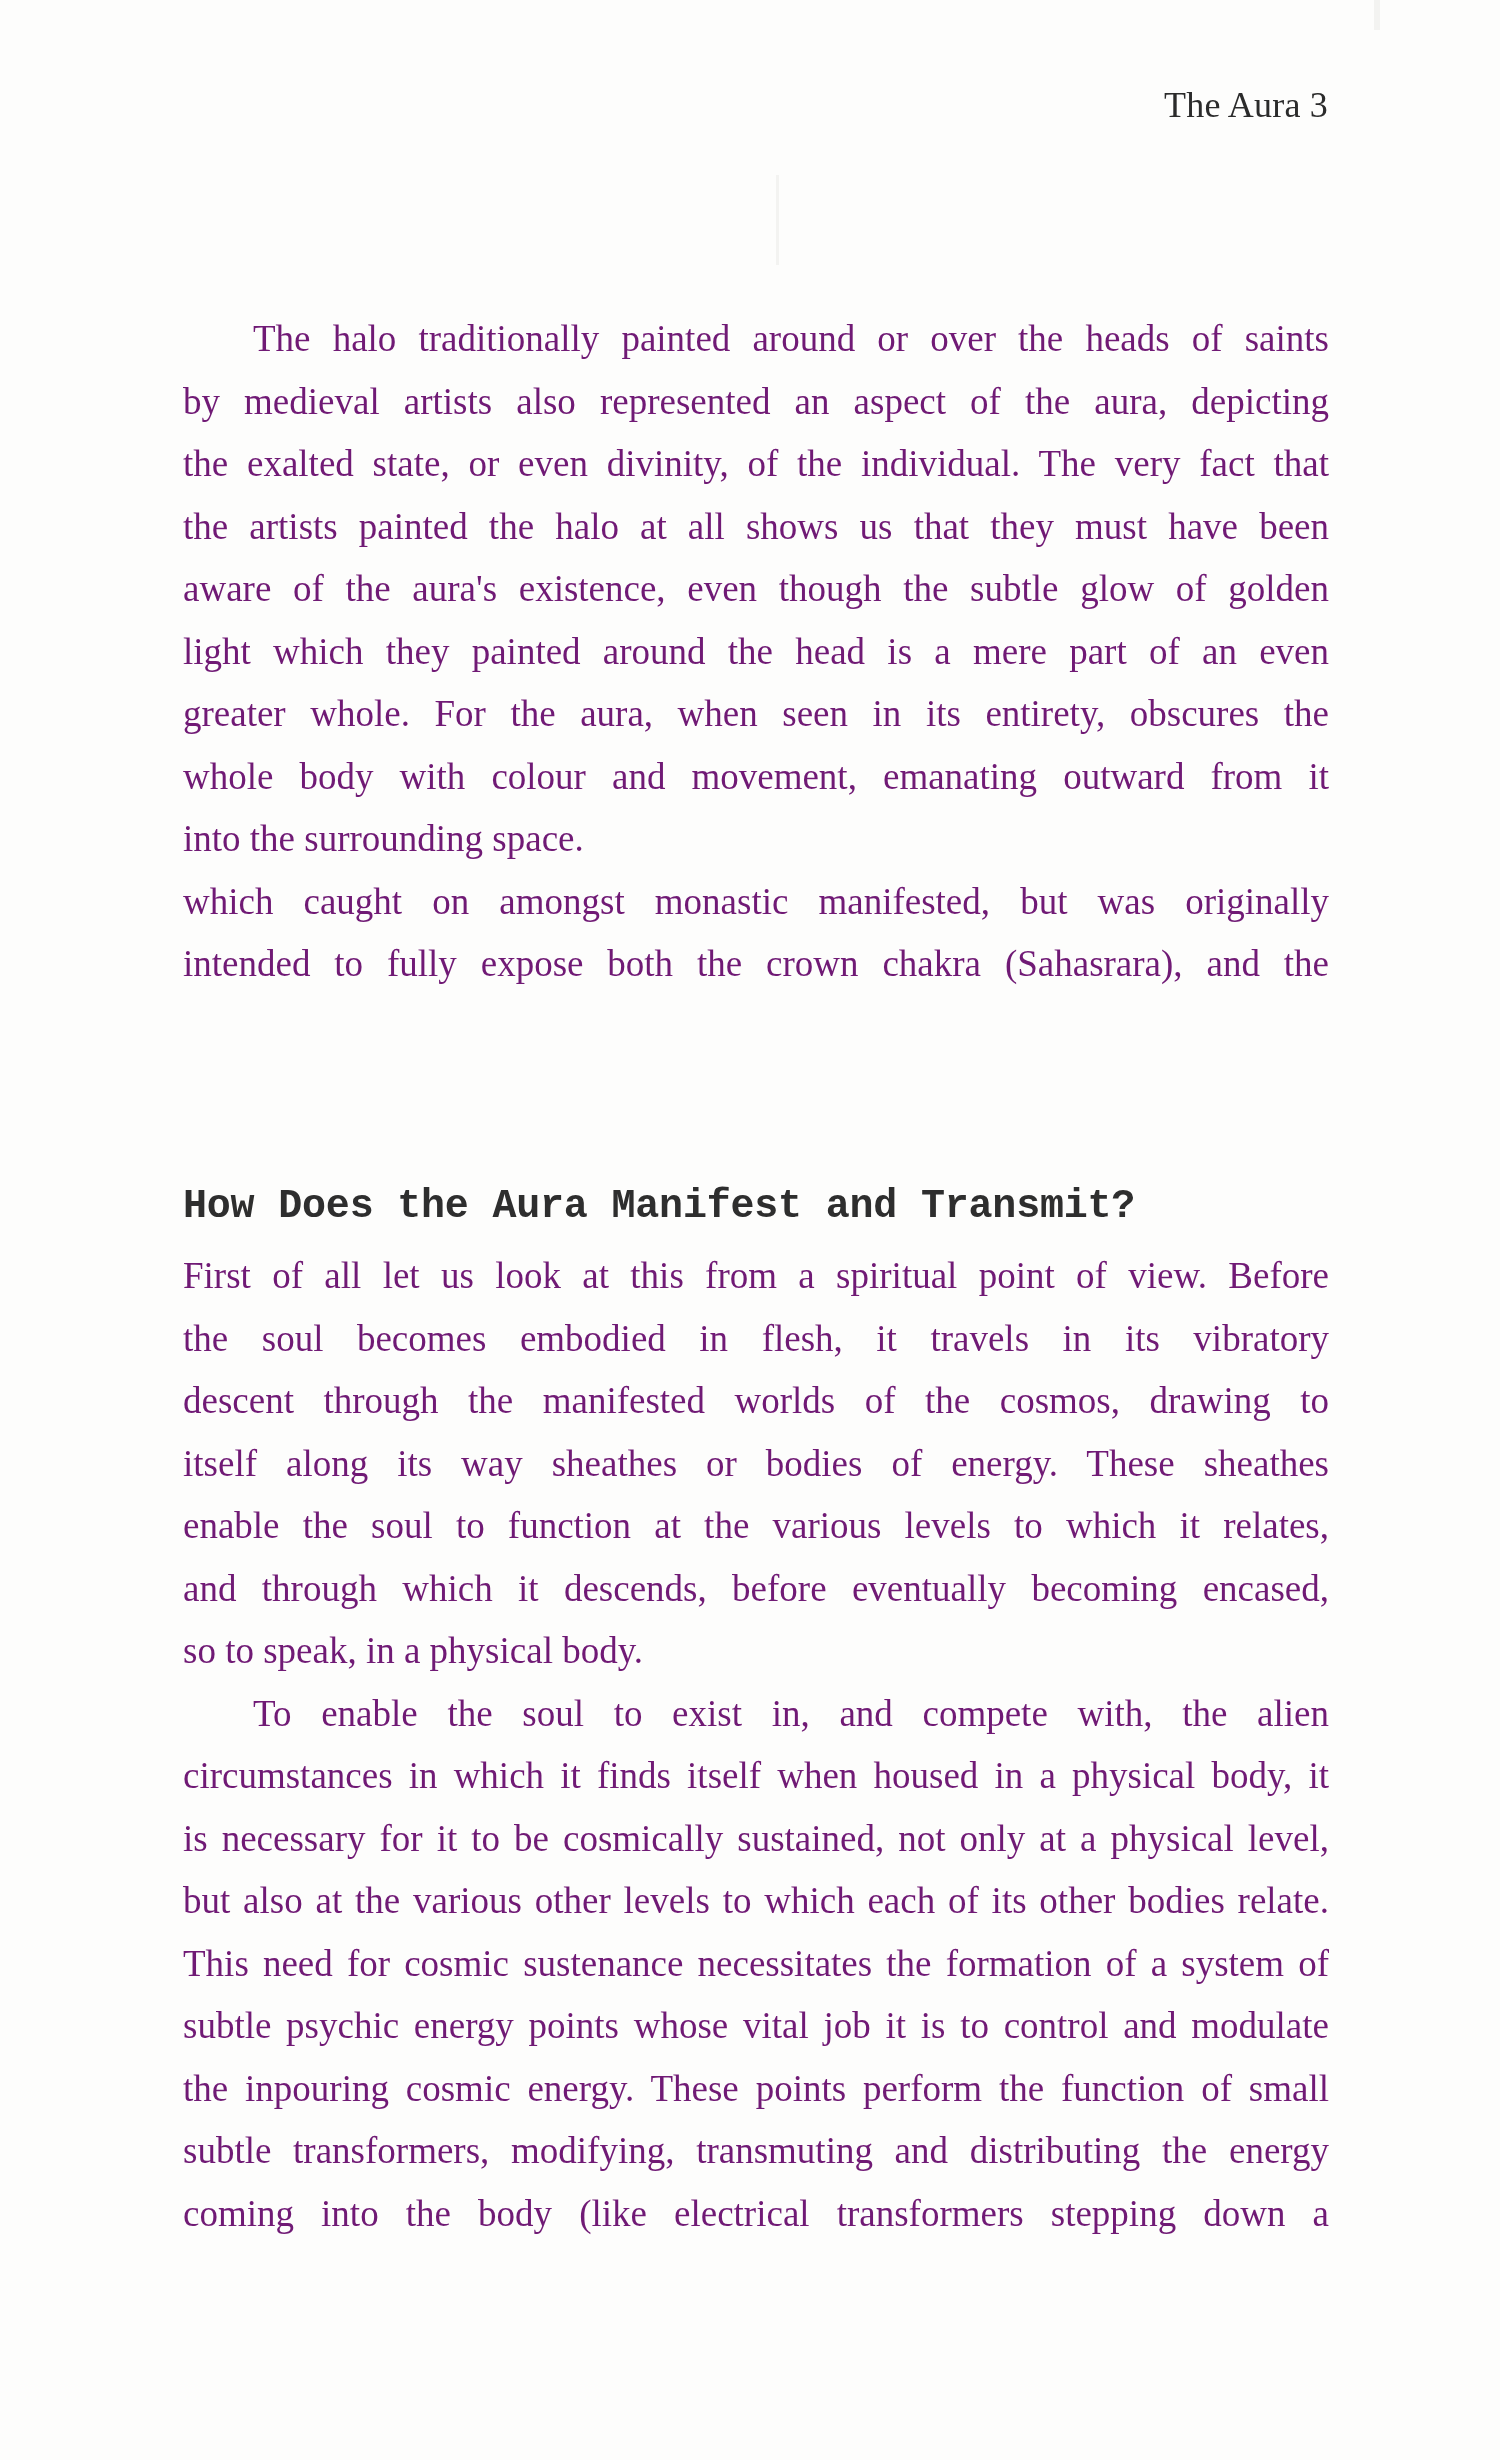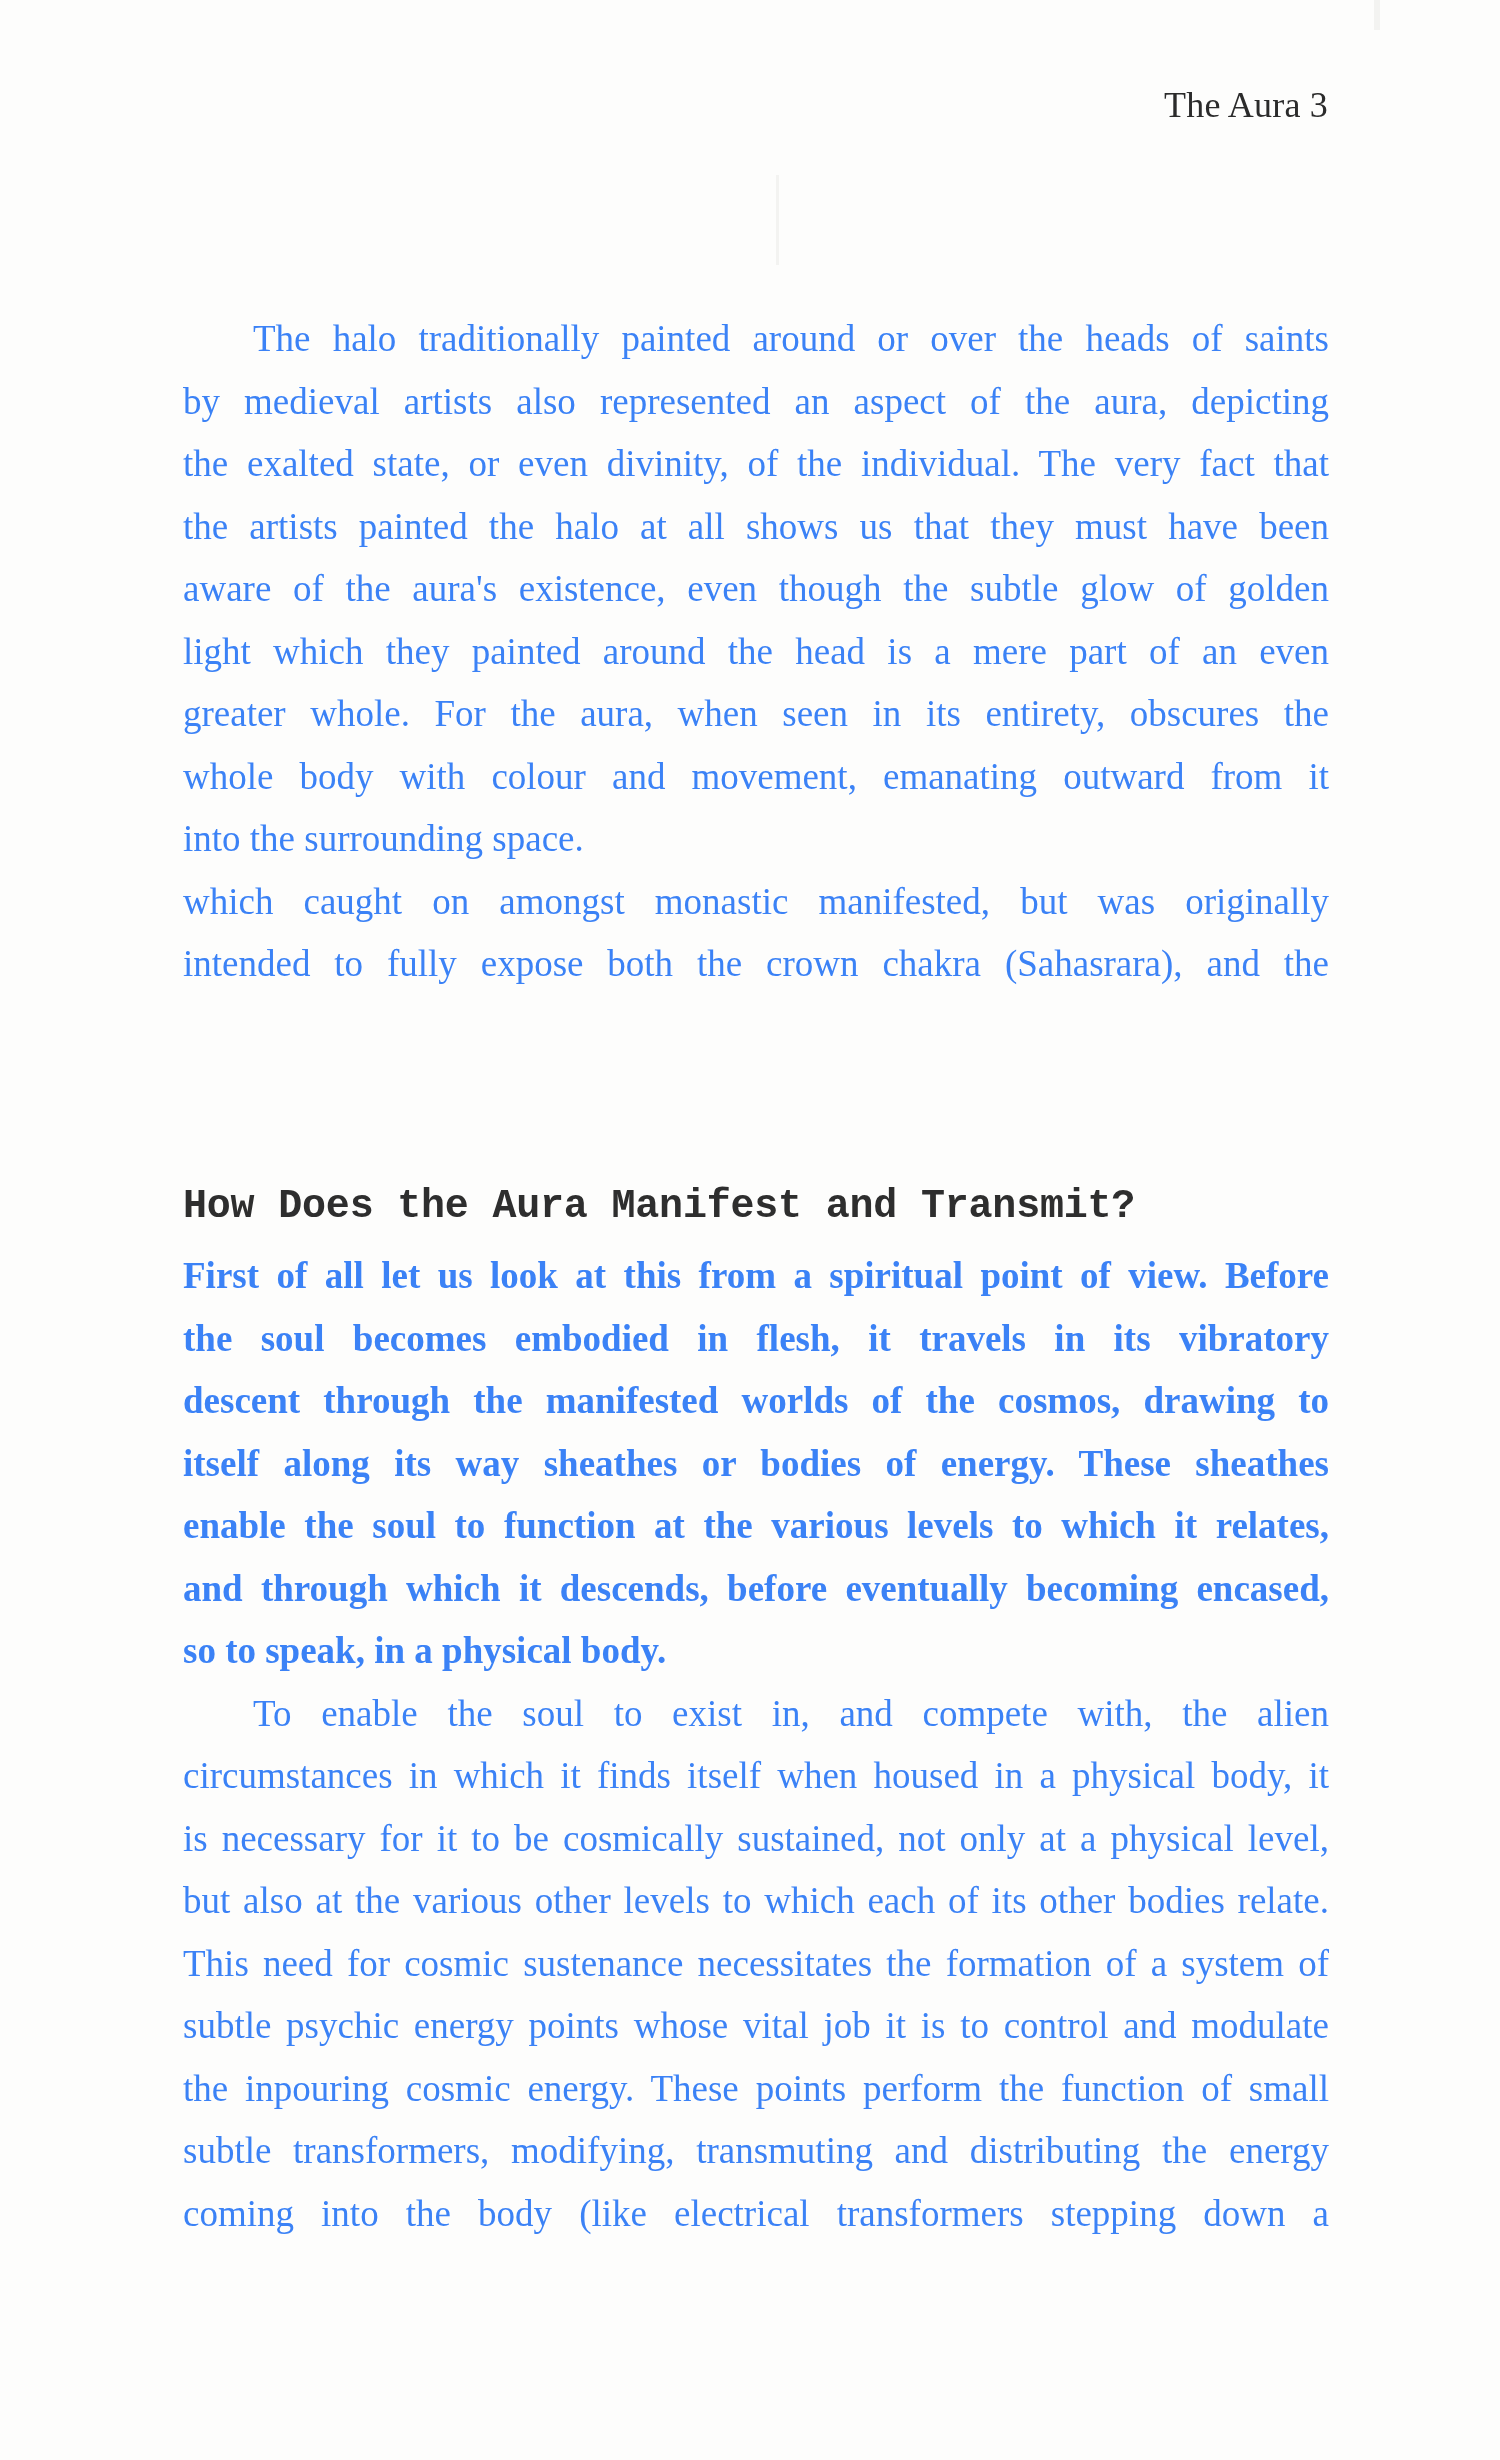--- a/index.html
+++ b/index.html
@@ -19,21 +19,21 @@
     font-size: 36px;
     color: #2b2b2b;
     letter-spacing: 0.2px;
   }
   .text-block {
     position: absolute;
     left: 183px;
     width: 1146px;
     font-family: "Liberation Serif", "DejaVu Serif", serif;
     font-size: 37px;
-    color: #3b82f6;
+    color: #701a75;
   }
   .line {
     height: 62.5px;
     line-height: 62.5px;
     white-space: nowrap;
     text-align: justify;
     text-align-last: justify;
     overflow: hidden;
   }
   .line.last { text-align-last: left; }
@@ -78,21 +78,21 @@
     <div class="line last">into the surrounding space.</div>
   </div>
 
   <div class="text-block" style="top:870.5px;">
     <div class="line">which caught on amongst monastic manifested, but was originally</div>
     <div class="line">intended to fully expose both the crown chakra (Sahasrara), and the</div>
   </div>
 
   <div class="heading">How Does the Aura Manifest and Transmit?</div>
 
-  <div class="text-block" style="top:1245px;font-weight:bold;">
+  <div class="text-block" style="top:1245px;">
     <div class="line">First of all let us look at this from a spiritual point of view. Before</div>
     <div class="line">the soul becomes embodied in flesh, it travels in its vibratory</div>
     <div class="line">descent through the manifested worlds of the cosmos, drawing to</div>
     <div class="line">itself along its way sheathes or bodies of energy. These sheathes</div>
     <div class="line">enable the soul to function at the various levels to which it relates,</div>
     <div class="line">and through which it descends, before eventually becoming encased,</div>
     <div class="line last">so to speak, in a physical body.</div>
   </div>
 
   <div class="text-block" style="top:1682.5px;">

